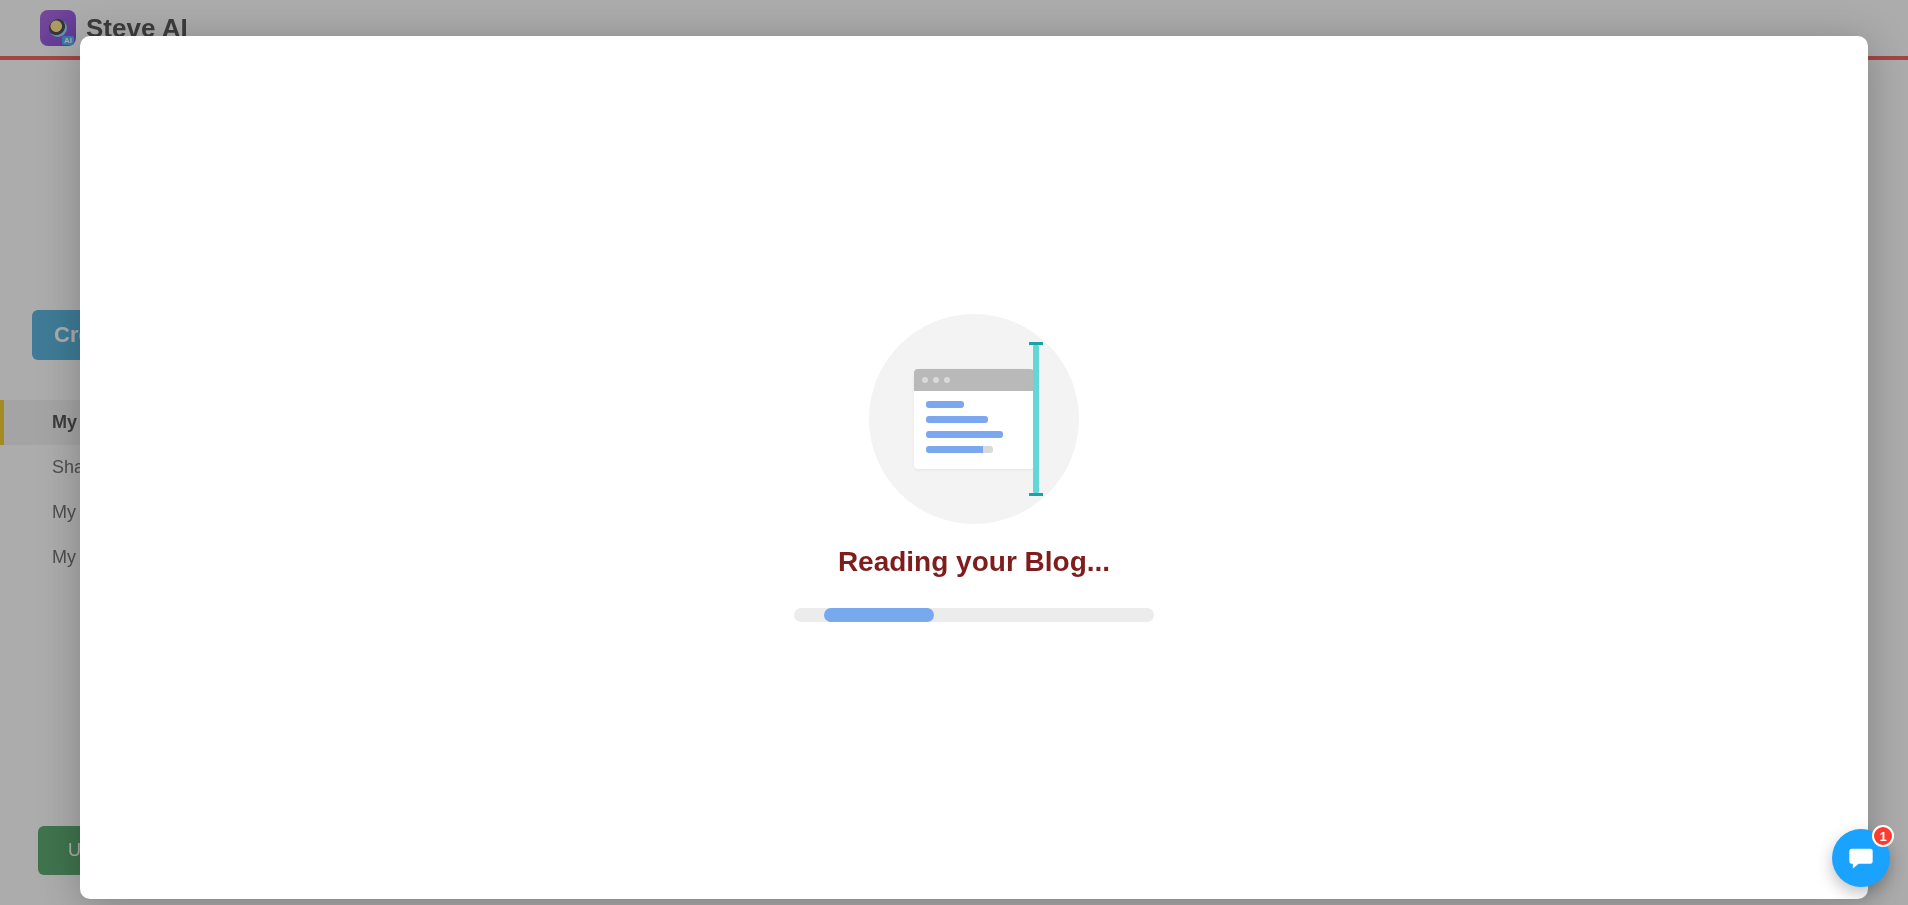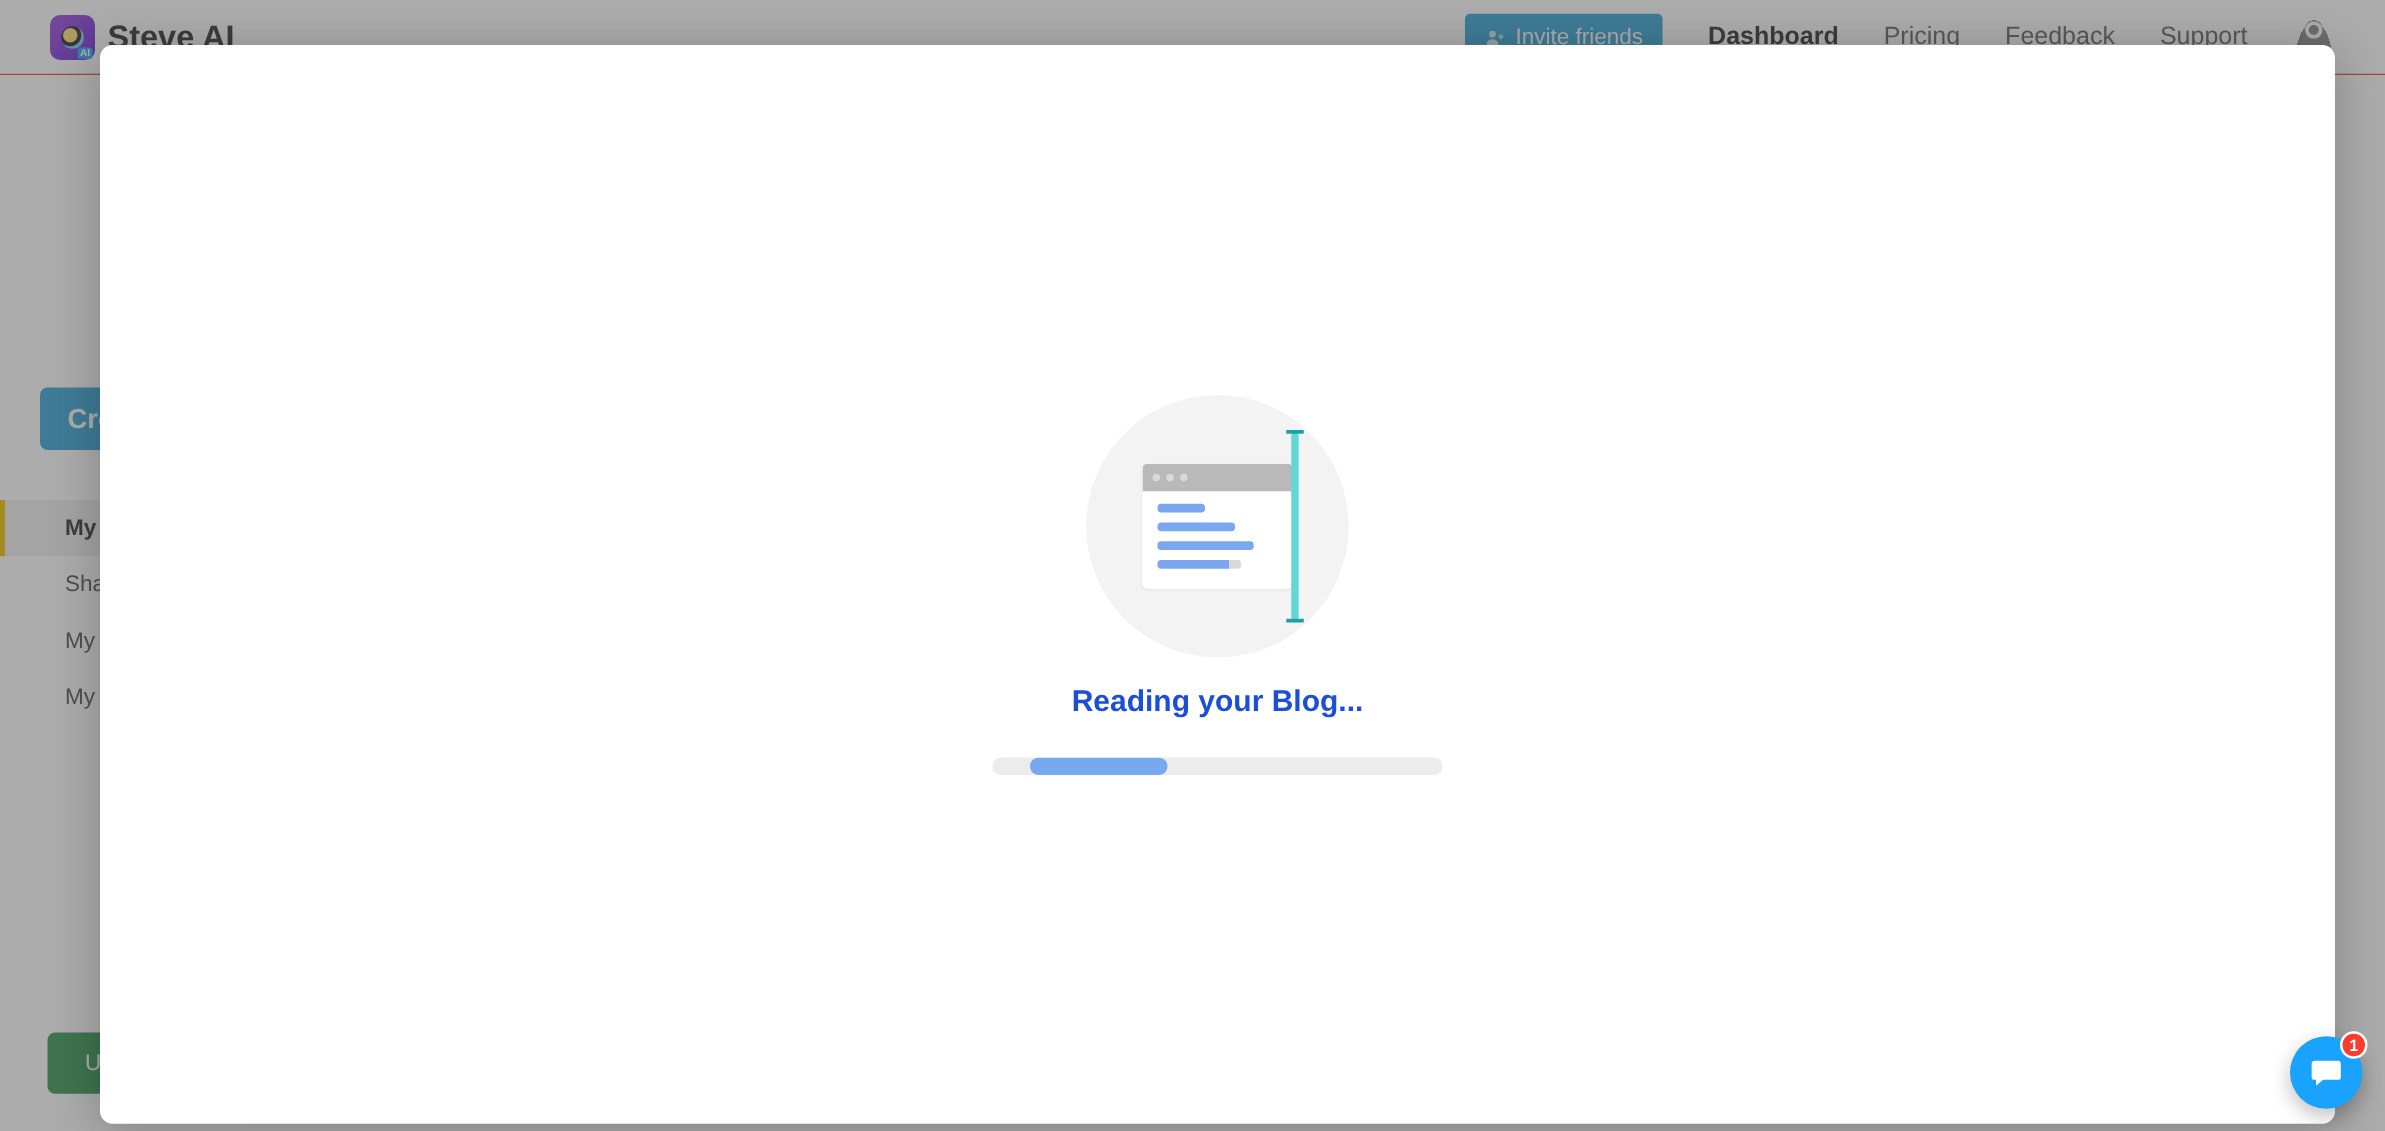--- a/index.html
+++ b/index.html
@@ -3,21 +3,21 @@
 <meta charset="utf-8">
 <style>
   * { box-sizing: border-box; margin: 0; padding: 0; }
   html, body { width: 100%; height: 100%; font-family: "Segoe UI", Arial, sans-serif; background: #fff; overflow: hidden; }
   .app { position: relative; width: 1908px; height: 905px; background: #ffffff; }
 
   
   .header {
     position: absolute; top: 0; left: 0; right: 0; height: 60px;
     display: flex; align-items: center; justify-content: space-between;
-    padding: 0 40px; border-bottom: 1px solid #ef4444; background: #fff;
+    padding: 0 40px; border-bottom: 4px solid #ef4444; background: #fff;
   }
   .brand { display: flex; align-items: center; gap: 10px; }
   .brand-logo {
     width: 36px; height: 36px; border-radius: 8px;
     background: linear-gradient(135deg,#a24bdc,#6a2bd9);
     position: relative; display:flex; align-items:center; justify-content:center;
   }
   .brand-logo::before{
     content:""; width:18px; height:18px; border-radius:50%;
     background: radial-gradient(circle at 40% 40%, #ffe27a 0 35%, #2a2a2a 40% 55%, #7fd1ff 60% 100%);
@@ -107,21 +107,21 @@
   .scanbar{
     position:absolute; right:40px; top:30px; bottom:30px; width:6px;
     background:#63d6d6; border-radius:3px;
   }
   .scanbar::before, .scanbar::after{
     content:""; position:absolute; left:-4px; width:14px; height:3px; background:#1aa3a3;
   }
   .scanbar::before{ top:-2px; }
   .scanbar::after{ bottom:-2px; }
 
-  .loading-title { font-size:24px; font-weight:700; color:#1d4ed8; margin-top: 4px; }
+  .loading-title { font-size:28px; font-weight:700; color:#7f1d1d; margin-top: 4px; }
   .loading-tip { font-size:18px; font-style:italic; color:#868686; margin-top: 26px; }
   .progress {
     margin-top: 30px; width:360px; height:14px; border-radius:8px; background:#ececec; overflow:hidden; position:relative;
   }
   .progress-bar{
     position:absolute; left:30px; top:0; bottom:0; width:110px; background:#78a9ef; border-radius:8px;
   }
 
   
   .chat-launcher{
@@ -138,35 +138,20 @@
 </style>
 </head>
 <body>
 
 <div class="app">
 
   <div class="header">
     <div class="brand">
       <div class="brand-logo"></div>
       <div class="brand-name">Steve AI</div>
-    </div>
-    <div class="header-right">
-      <button class="invite-btn">
-        <svg class="ic" viewBox="0 0 24 24" fill="#cfe9f6">
-          <circle cx="9" cy="8" r="4"></circle>
-            <path d="M2 20c0-3.3 3.1-6 7-6s7 2.7 7 6v1H2z"></path>
-          <path d="M19 8v6M16 11h6" stroke="#cfe9f6" stroke-width="2" fill="none"></path>
-        </svg>
-        <span>Invite friends</span>
-      </button>
-      <span class="nav-link active">Dashboard</span>
-      <span class="nav-link">Pricing</span>
-      <span class="nav-link">Feedback</span>
-      <span class="nav-link">Support</span>
-      <div class="avatar"></div>
     </div>
   </div>
 
   <div class="sidebar">
     <button class="create-btn">Create</button>
     <div class="side-list">
       <div class="side-item active">My Videos</div>
       <div class="side-item">Shared</div>
       <div class="side-item">My Workspace</div>
       <div class="side-item">My Exports</div>

